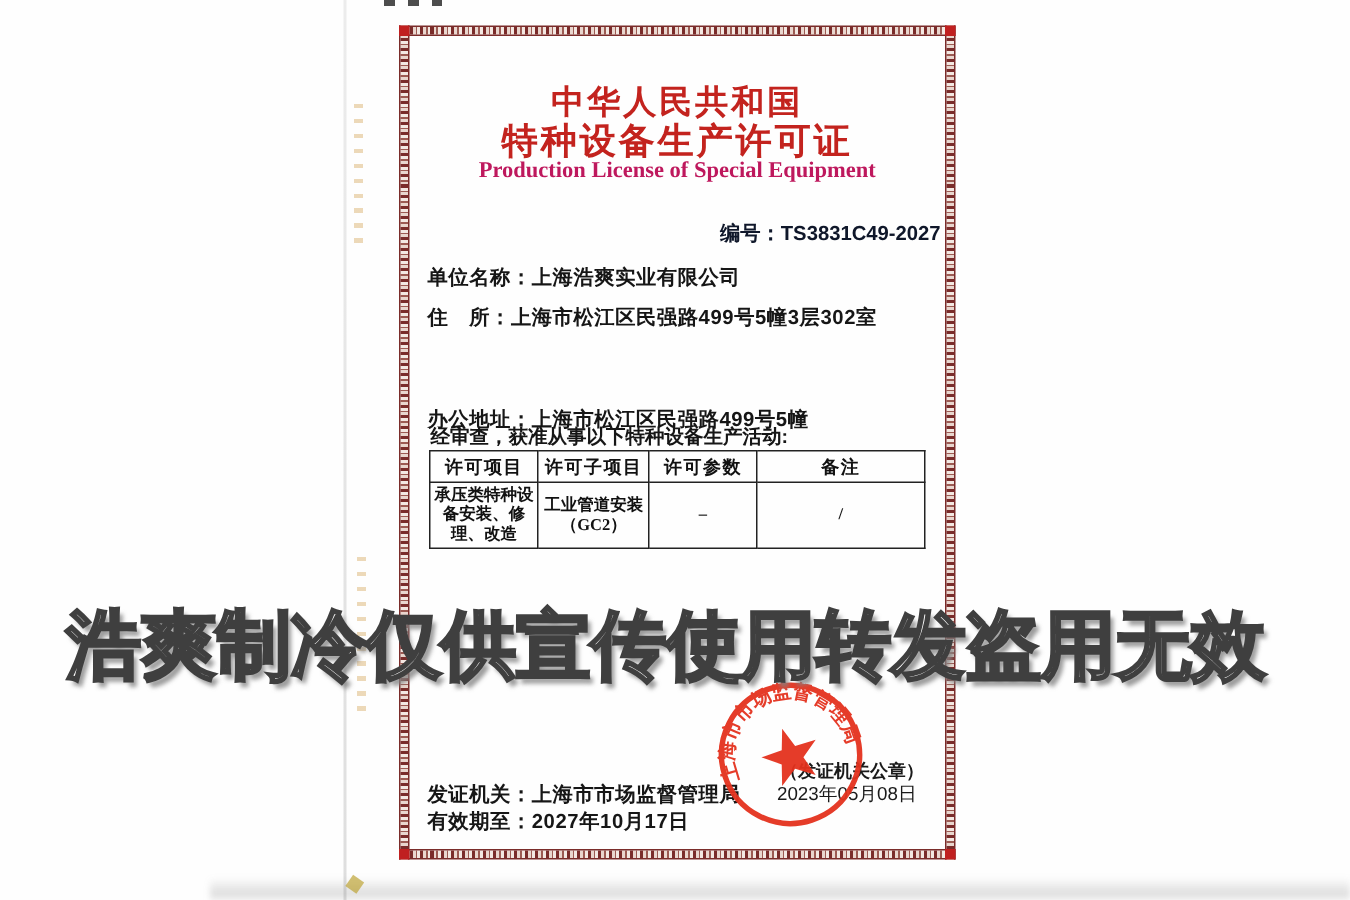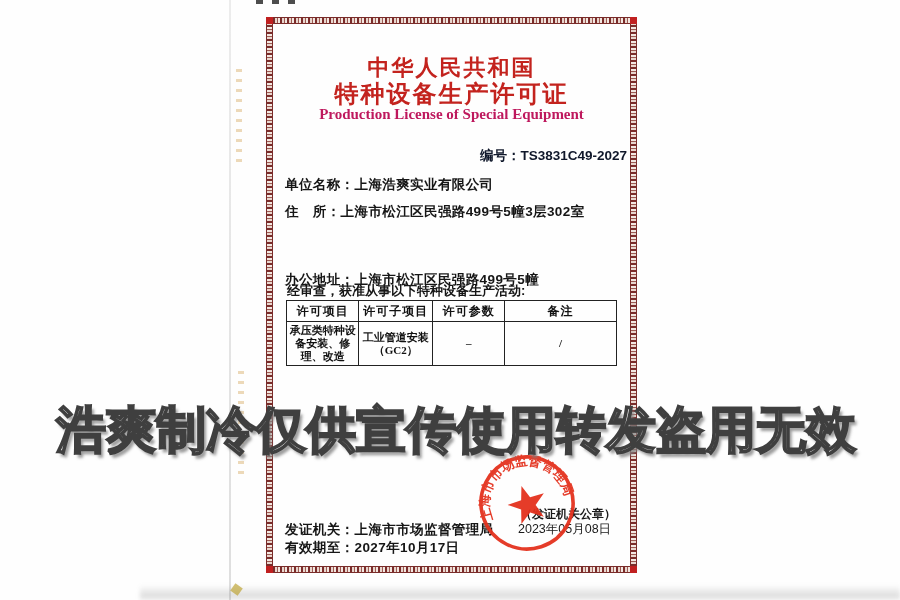--- a/index.html
+++ b/index.html
@@ -63,21 +63,21 @@
   table.lic td{height:41px;font-size:11px;line-height:13px;}
   .cw1{width:70px;} .cw2{width:70px;} .cw3{width:70px;} .cw4{width:112px;}
 
   .seal-note{position:absolute;left:254px;top:489px;font-size:12px;font-weight:bold;color:#1a1a1a;z-index:1;white-space:nowrap;}
   .issue-date{position:absolute;left:252px;top:504px;font-size:12.5px;font-weight:normal;color:#1a1a1a;z-index:1;white-space:nowrap;}
   .issuer{top:504px;} .validity{top:522px;}
 
   .stamp{position:absolute;left:201px;top:426px;width:120px;height:120px;z-index:2;opacity:.95;}
 
   
-  .watermark{position:absolute;left:56px;top:399px;width:810px;height:64px;z-index:5;
+  .watermark{position:absolute;left:44px;top:399px;width:810px;height:64px;z-index:5;
     font-size:50px;font-weight:bold;line-height:62px;white-space:nowrap;
     color:#ffffff;-webkit-text-stroke:2px #3f3f3f;
     text-shadow:3px 4px 3px rgba(130,130,130,.8);}
 </style>
 </head>
 <body>
 
 <div class="canvas">
 
   <div class="page-edge-left"></div>

